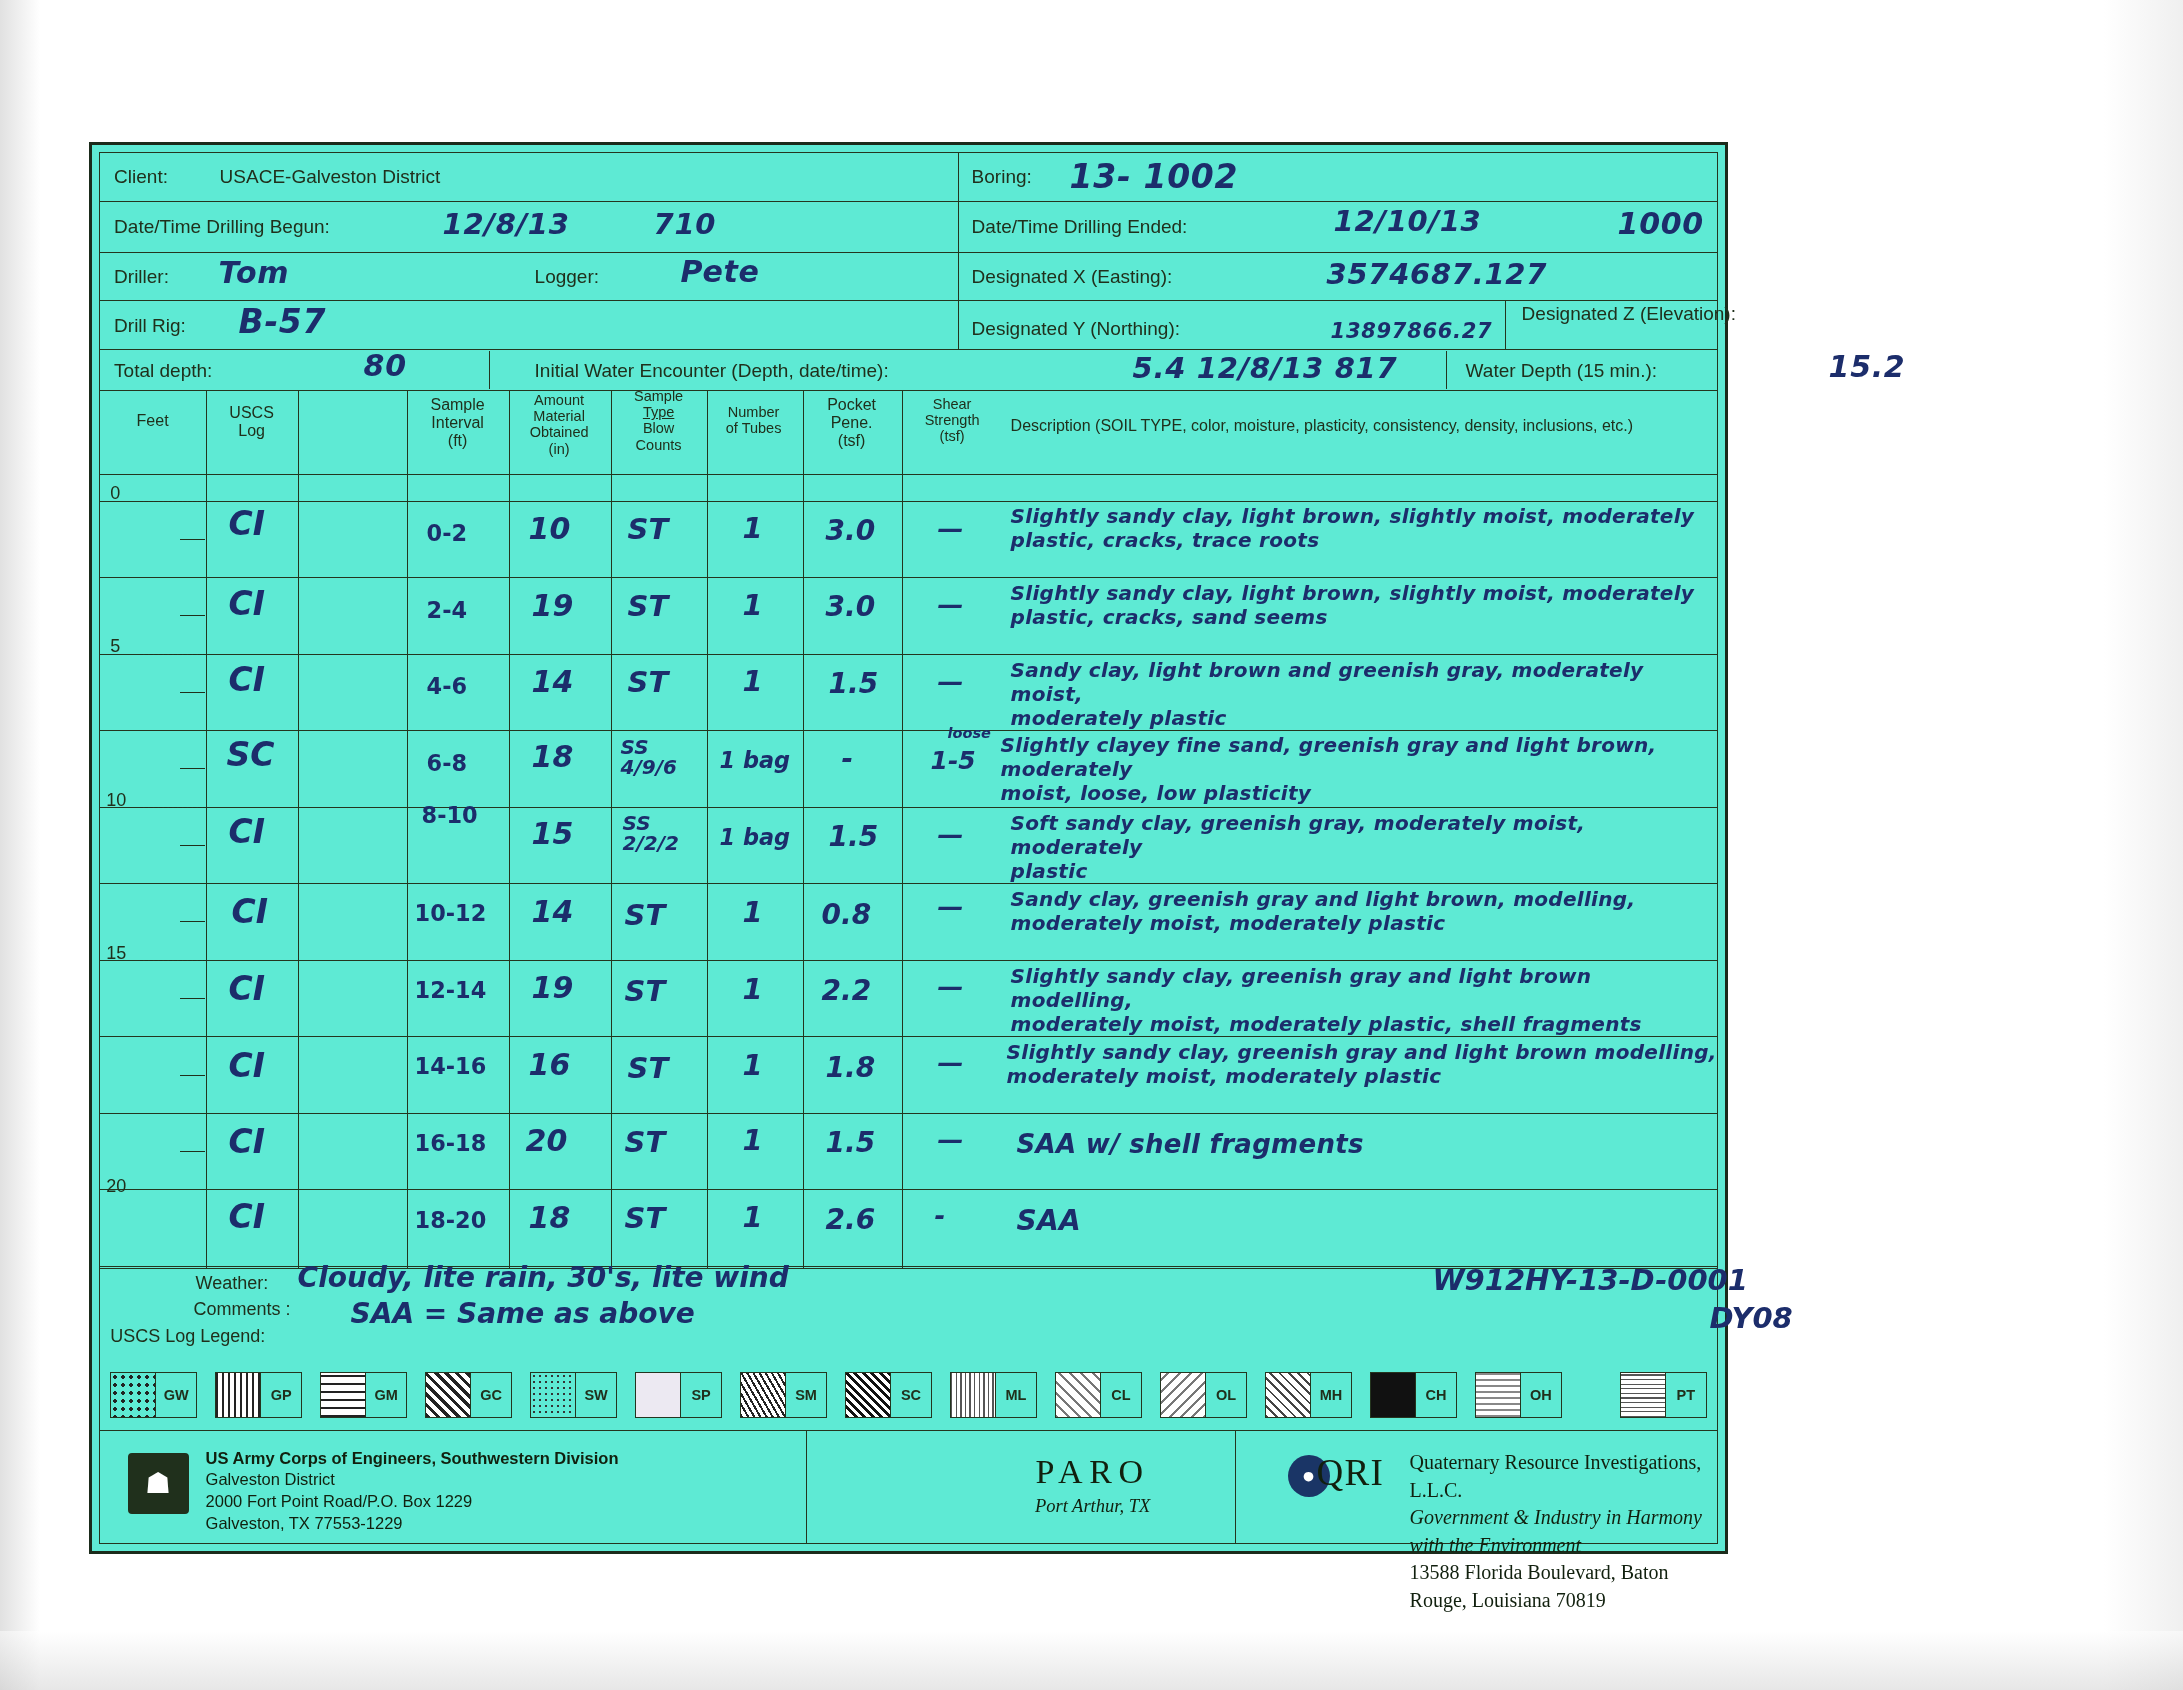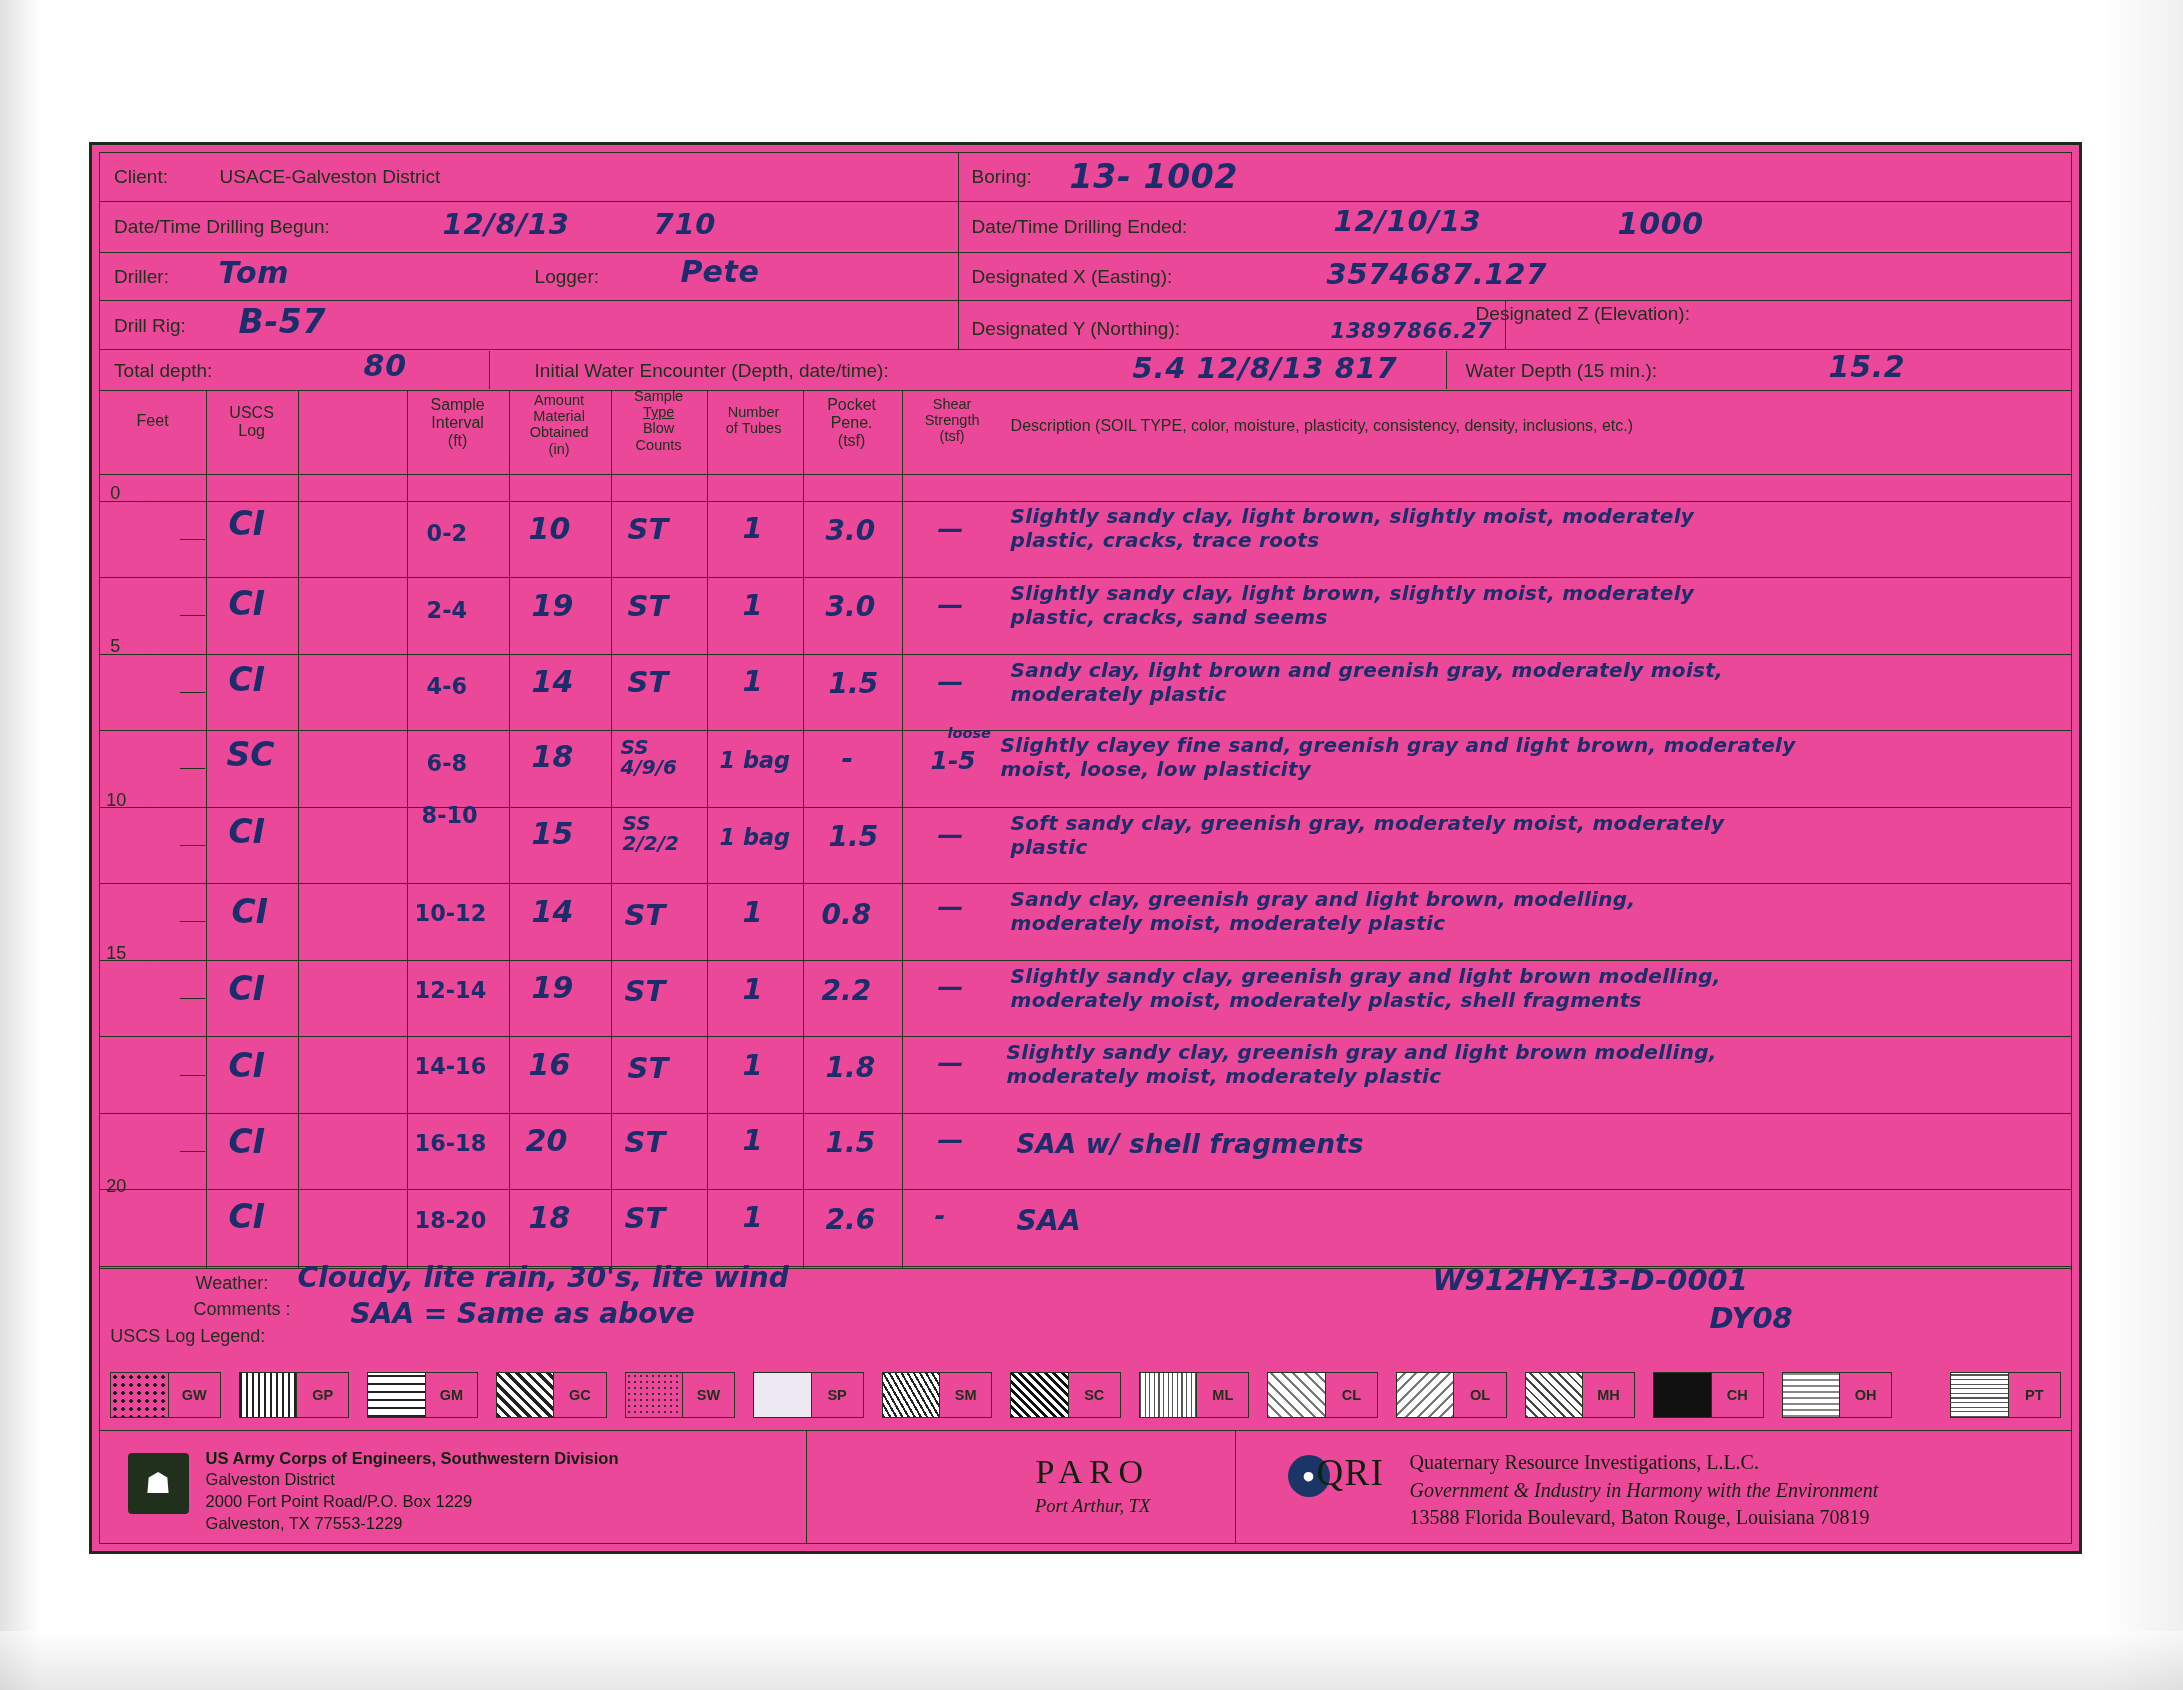--- a/index.html
+++ b/index.html
@@ -34,25 +34,25 @@
   }
   .scan-edge-right {
     position: absolute; right: 0; top: 0; width: 79px; height: 1690px;
     background: linear-gradient(to left, #dcdcdc, #ffffff);
     opacity: .45;
   }
   .form {
     position: absolute;
     left: 89px;
     top: 142px;
-    width: 1993px;
+    width: 1639px;
     height: 1412px;
     border: 3.3px solid #1b2b1b;
     box-sizing: border-box;
-    background: #ec4899;
+    background: #5eead4;
   }
   .form-inner {
     position: absolute;
     left: 6.6px; top: 6.6px; right: 6.6px; bottom: 6.6px;
     border: 1.3px solid #24351f;
     box-sizing: border-box;
   }
 
   
   .hdr {
@@ -355,21 +355,21 @@
           <span class="hw" style="left:1227px; top:4px; font-size:29px;">3574687.127</span>
         </div>
 
         <div class="hrow r4">
           <div class="vsplit" style="left:858px;"></div>
           <div class="vsplit" style="left:1405px;"></div>
           <span class="lbl" style="left:14.5px; top:14.5px;">Drill Rig:</span>
           <span class="hw" style="left:139px; top:1.3px; font-size:33px;">B-57</span>
           <span class="lbl" style="left:872px; top:17px;">Designated Y (Northing):</span>
           <span class="hw" style="left:1231px; top:18.5px; font-size:21px;">13897866.27</span>
-          <span class="lbl" style="left:1376px; top:2.6px;">Designated Z (Elevation):</span>
+          <span class="lbl" style="left:1422px; top:2.6px;">Designated Z (Elevation):</span>
         </div>
 
         <div class="hrow r5">
           <div class="vsplit" style="left:389px;"></div>
           <div class="vsplit" style="left:1346px;"></div>
           <span class="lbl" style="left:14.5px; top:9.2px;">Total depth:</span>
           <span class="hw" style="left:264px; top:-2.6px; font-size:30px;">80</span>
           <span class="lbl" style="left:435px; top:9.2px;">Initial Water Encounter (Depth, date/time):</span>
           <span class="hw" style="left:1033px; top:0px; font-size:29px;">5.4  12/8/13  817</span>
           <span class="lbl" style="left:1366px; top:9.2px;">Water Depth (15 min.):</span>

